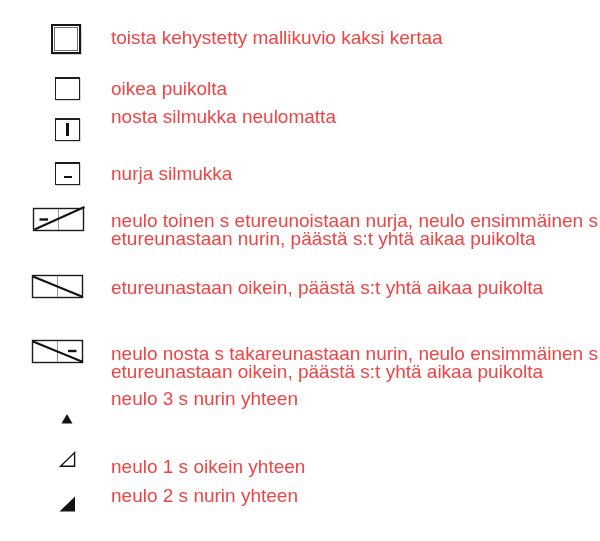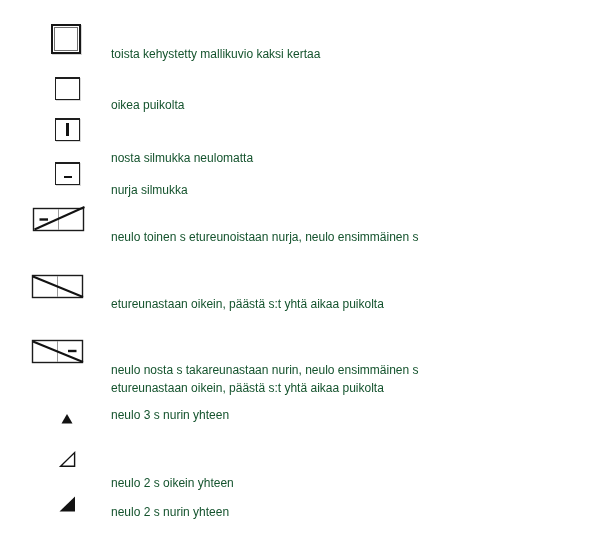--- a/index.html
+++ b/index.html
@@ -30,21 +30,21 @@
     width:25px;height:23px;background:#ffffff;
     border:1px solid #1e1e1e;border-top-width:2px;
     box-shadow:1px 1px 0 #d9d9d9;
   }
   .cell .slip-bar{display:block;width:3px;height:13px;background:#121212;margin:3px auto 0;}
   .cell .purl-dash{display:block;width:8px;height:2px;background:#121212;margin:12px auto 0;}
 
   
   .row-text{
     position:absolute;left:111px;
-    font-size:12px;line-height:18px;color:#14532d;margin-top:16px;
+    font-size:19px;line-height:18px;color:#ef4444;
   }
   .row-text .line{display:block;white-space:nowrap;}
 </style>
 </head>
 <body>
 
 <div class="canvas">
 
   <div>
     <span class="sym framed-square">
@@ -59,21 +59,21 @@
     <span class="sym cell" style="left:55px;top:77px"></span>
     <div class="row-text" style="top:80px">
       <span class="line">oikea puikolta</span>
     </div>
   </div>
 
   <div>
     <span class="sym cell" style="left:55px;top:118px">
         <span class="slip-bar"></span>
       </span>
-    <div class="row-text" style="top:133px">
+    <div class="row-text" style="top:108px">
       <span class="line">nosta silmukka neulomatta</span>
     </div>
   </div>
 
   <div>
     <span class="sym cell" style="left:55px;top:162px">
         <span class="purl-dash"></span>
       </span>
     <div class="row-text" style="top:165px">
       <span class="line">nurja silmukka</span>
@@ -82,20 +82,21 @@
 
   <div>
     <svg class="sym" style="left:33px;top:208px" width="51" height="23">
       <rect x="0.5" y="0.5" width="50" height="22" fill="#ffffff" stroke="#1b1b1b" stroke-width="1.4"></rect>
       <line x1="25.5" y1="1" x2="25.5" y2="22" stroke="#999999" stroke-width="1"></line>
       <line x1="1.5" y1="21.5" x2="51.5" y2="-1" stroke="#121212" stroke-width="2"></line>
       <line x1="6.5" y1="11.5" x2="15" y2="11.5" stroke="#121212" stroke-width="2.4"></line>
     </svg>
     <div class="row-text" style="top:212px">
       <span class="line">neulo toinen s etureunoistaan nurja, neulo ensimmäinen s</span>
+      <span class="line">etureunastaan nurin, päästä s:t yhtä aikaa puikolta</span>
     </div>
   </div>
 
   <div>
     <svg class="sym" style="left:32px;top:275px" width="51" height="23">
       <rect x="0.5" y="0.5" width="50" height="22" fill="#ffffff" stroke="#1b1b1b" stroke-width="1.4"></rect>
       <line x1="25.5" y1="1" x2="25.5" y2="22" stroke="#999999" stroke-width="1"></line>
       <line x1="1" y1="1.5" x2="51" y2="22" stroke="#121212" stroke-width="2"></line>
     </svg>
     <div class="row-text" style="top:279px">
@@ -123,21 +124,21 @@
     <div class="row-text" style="top:390px">
       <span class="line">neulo 3 s nurin yhteen</span>
     </div>
   </div>
 
   <div>
     <svg class="sym" style="left:59px;top:451px" width="17" height="16">
       <polygon points="15.6,1.6 15.6,15.2 1.6,15.2" fill="#ffffff" stroke="#121212" stroke-width="1.4"></polygon>
     </svg>
     <div class="row-text" style="top:458px">
-      <span class="line">neulo 2 s oikein yhteen</span>
+      <span class="line">neulo 1 s oikein yhteen</span>
     </div>
   </div>
 
   <div>
     <svg class="sym" style="left:59px;top:496px" width="17" height="16">
       <polygon points="16,0.5 16,15.5 0.5,15.5" fill="#121212"></polygon>
     </svg>
     <div class="row-text" style="top:487px">
       <span class="line">neulo 2 s nurin yhteen</span>
     </div>

